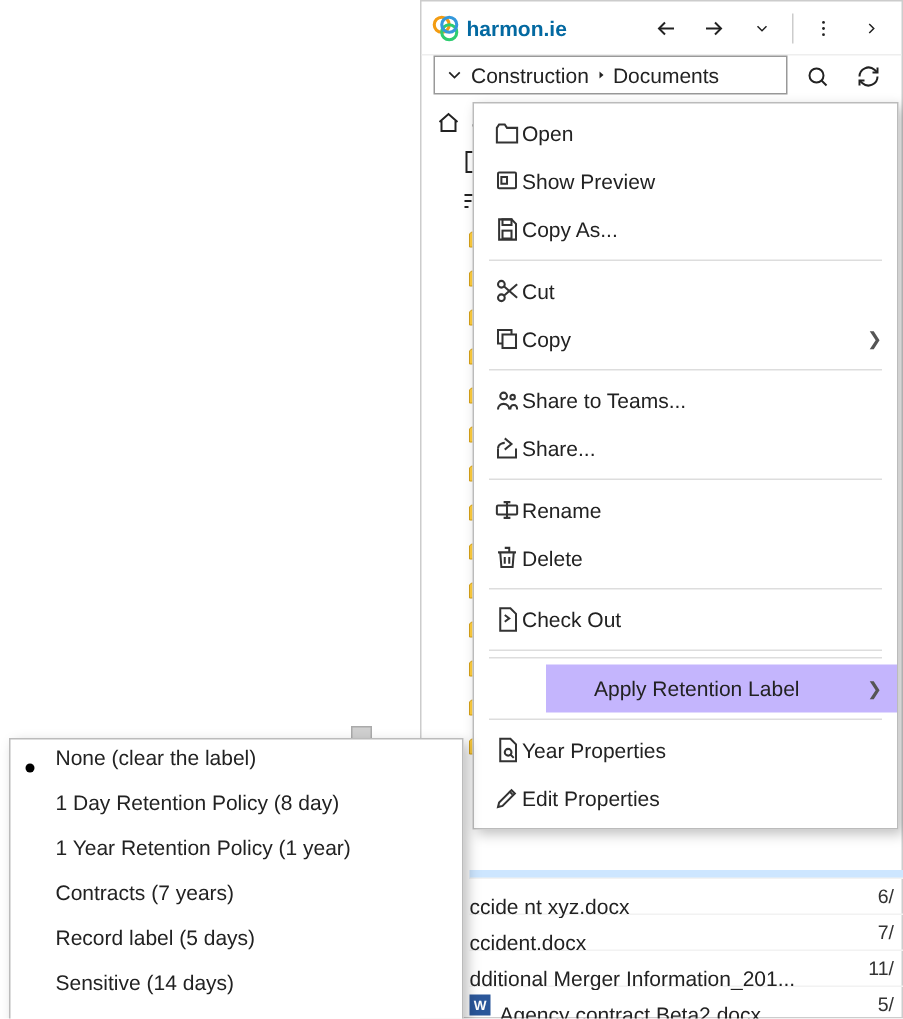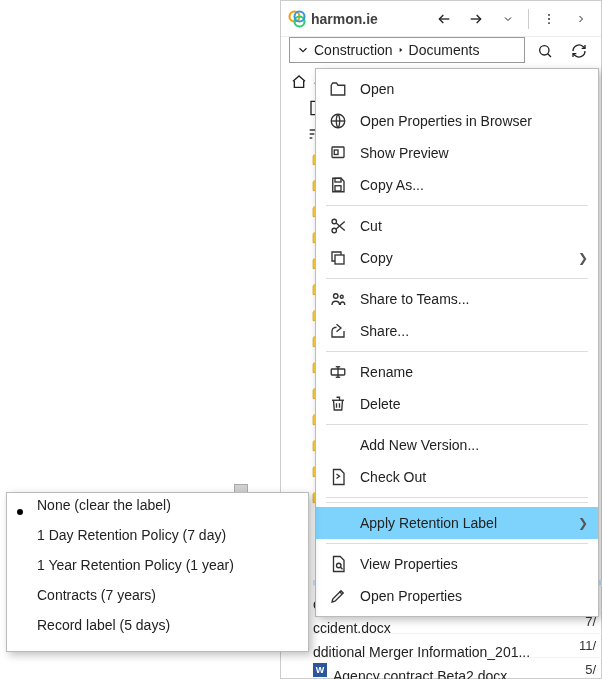--- a/index.html
+++ b/index.html
@@ -29,21 +29,21 @@
     height: 36px;
     padding: 0 6px;
     border-bottom: 1px solid #eee;
     gap: 4px;
   }
   .brand {
     display: flex;
     align-items: center;
     gap: 4px;
     font-weight: 600;
-    color: #404040;
+    color: #0369a1;
     flex: 1;
   }
   .brand-logo { width: 20px; height: 20px; }
   .ico {
     width: 28px;
     height: 28px;
     display: inline-flex;
     align-items: center;
     justify-content: center;
     cursor: pointer;
@@ -109,25 +109,25 @@
     border:1px solid #bbb;
     box-shadow: 3px 3px 8px rgba(0,0,0,0.25);
     padding: 4px 0;
     z-index: 20;
   }
   .ctx-item {
     display:flex;
     align-items:center;
     height:32px;
     padding: 0 12px;
-    gap:12px;
+    gap:0;
     cursor:pointer;
     position:relative;
   }
-  .ctx-item.highlight { background:#7dd3fc; }
+  .ctx-item.highlight { background:#c4b5fd;margin-left:48px; }
   .ctx-icon { width:20px; height:20px; display:flex; align-items:center; justify-content:center; color:#333; }
   .ctx-sep { height:1px; background:#ddd; margin:4px 10px; }
   .ctx-sub { position:absolute; right:10px; color:#555; font-size:12px;}
   .ctx-item.noicon .ctx-icon { visibility:hidden; }
 
   
   .submenu {
     position:absolute;
     left: 6px;
     top: 492px;
@@ -414,31 +414,20 @@
     <span class="ctx-icon">
         <svg width="18" height="18" viewBox="0 0 24 24" fill="none" stroke="currentColor" stroke-width="1.8">
           <path d="M3 7l2-3h5l2 3h9v13H3z"></path>
         </svg>
       </span>
     <span>Open</span>
   </div>
   <div class="ctx-item">
     <span class="ctx-icon">
         <svg width="18" height="18" viewBox="0 0 24 24" fill="none" stroke="currentColor" stroke-width="1.8">
-          <circle cx="12" cy="12" r="9"></circle>
-          <path d="M3 12h18"></path>
-          <path d="M12 3c3 3 3 15 0 18"></path>
-          <path d="M12 3c-3 3-3 15 0 18"></path>
-        </svg>
-      </span>
-    <span>Open Properties in Browser</span>
-  </div>
-  <div class="ctx-item">
-    <span class="ctx-icon">
-        <svg width="18" height="18" viewBox="0 0 24 24" fill="none" stroke="currentColor" stroke-width="1.8">
           <rect x="4" y="4" width="16" height="14" rx="1"></rect>
           <rect x="7" y="8" width="5" height="6"></rect>
         </svg>
       </span>
     <span>Show Preview</span>
   </div>
   <div class="ctx-item">
     <span class="ctx-icon">
         <svg width="18" height="18" viewBox="0 0 24 24" fill="none" stroke="currentColor" stroke-width="1.8">
           <path d="M5 3h11l4 4v14H5z"></path>
@@ -510,24 +499,20 @@
           <path d="M4 7h16"></path>
           <path d="M10 3h4v4"></path>
           <path d="M6 7l1 13h10l1-13"></path>
           <path d="M10 11v6"></path>
           <path d="M14 11v6"></path>
         </svg>
       </span>
     <span>Delete</span>
   </div>
   <div class="ctx-sep"></div>
-  <div class="ctx-item noicon">
-    <span class="ctx-icon"></span>
-    <span>Add New Version...</span>
-  </div>
   <div class="ctx-item">
     <span class="ctx-icon">
         <svg width="18" height="18" viewBox="0 0 24 24" fill="none" stroke="currentColor" stroke-width="1.8">
           <path d="M6 2h9l5 5v15H6z"></path>
           <path d="M10 14l4-3-4-3"></path>
         </svg>
       </span>
     <span>Check Out</span>
   </div>
   <div class="ctx-sep"></div>
@@ -539,43 +524,46 @@
   </div>
   <div class="ctx-sep"></div>
   <div class="ctx-item">
     <span class="ctx-icon">
         <svg width="18" height="18" viewBox="0 0 24 24" fill="none" stroke="currentColor" stroke-width="1.8">
           <path d="M6 2h9l5 5v15H6z"></path>
           <circle cx="13" cy="14" r="3"></circle>
           <path d="M15 16l3 3"></path>
         </svg>
       </span>
-    <span>View Properties</span>
+    <span>Year Properties</span>
   </div>
   <div class="ctx-item">
     <span class="ctx-icon">
         <svg width="18" height="18" viewBox="0 0 24 24" fill="none" stroke="currentColor" stroke-width="1.8">
           <path d="M4 20l4-1 11-11-3-3L5 16z"></path>
           <path d="M14 6l3 3"></path>
         </svg>
       </span>
-    <span>Open Properties</span>
+    <span>Edit Properties</span>
   </div>
 </div>
 
 <div class="submenu">
   <div class="sub-item">
     <span class="bullet"></span>
     <span>None (clear the label)</span>
   </div>
   <div class="sub-item">
-    <span>1 Day Retention Policy (7 day)</span>
+    <span>1 Day Retention Policy (8 day)</span>
   </div>
   <div class="sub-item">
     <span>1 Year Retention Policy (1 year)</span>
   </div>
   <div class="sub-item">
     <span>Contracts (7 years)</span>
   </div>
   <div class="sub-item">
     <span>Record label (5 days)</span>
   </div>
+  <div class="sub-item">
+    <span>Sensitive (14 days)</span>
+  </div>
 </div>
 
 </body></html>

